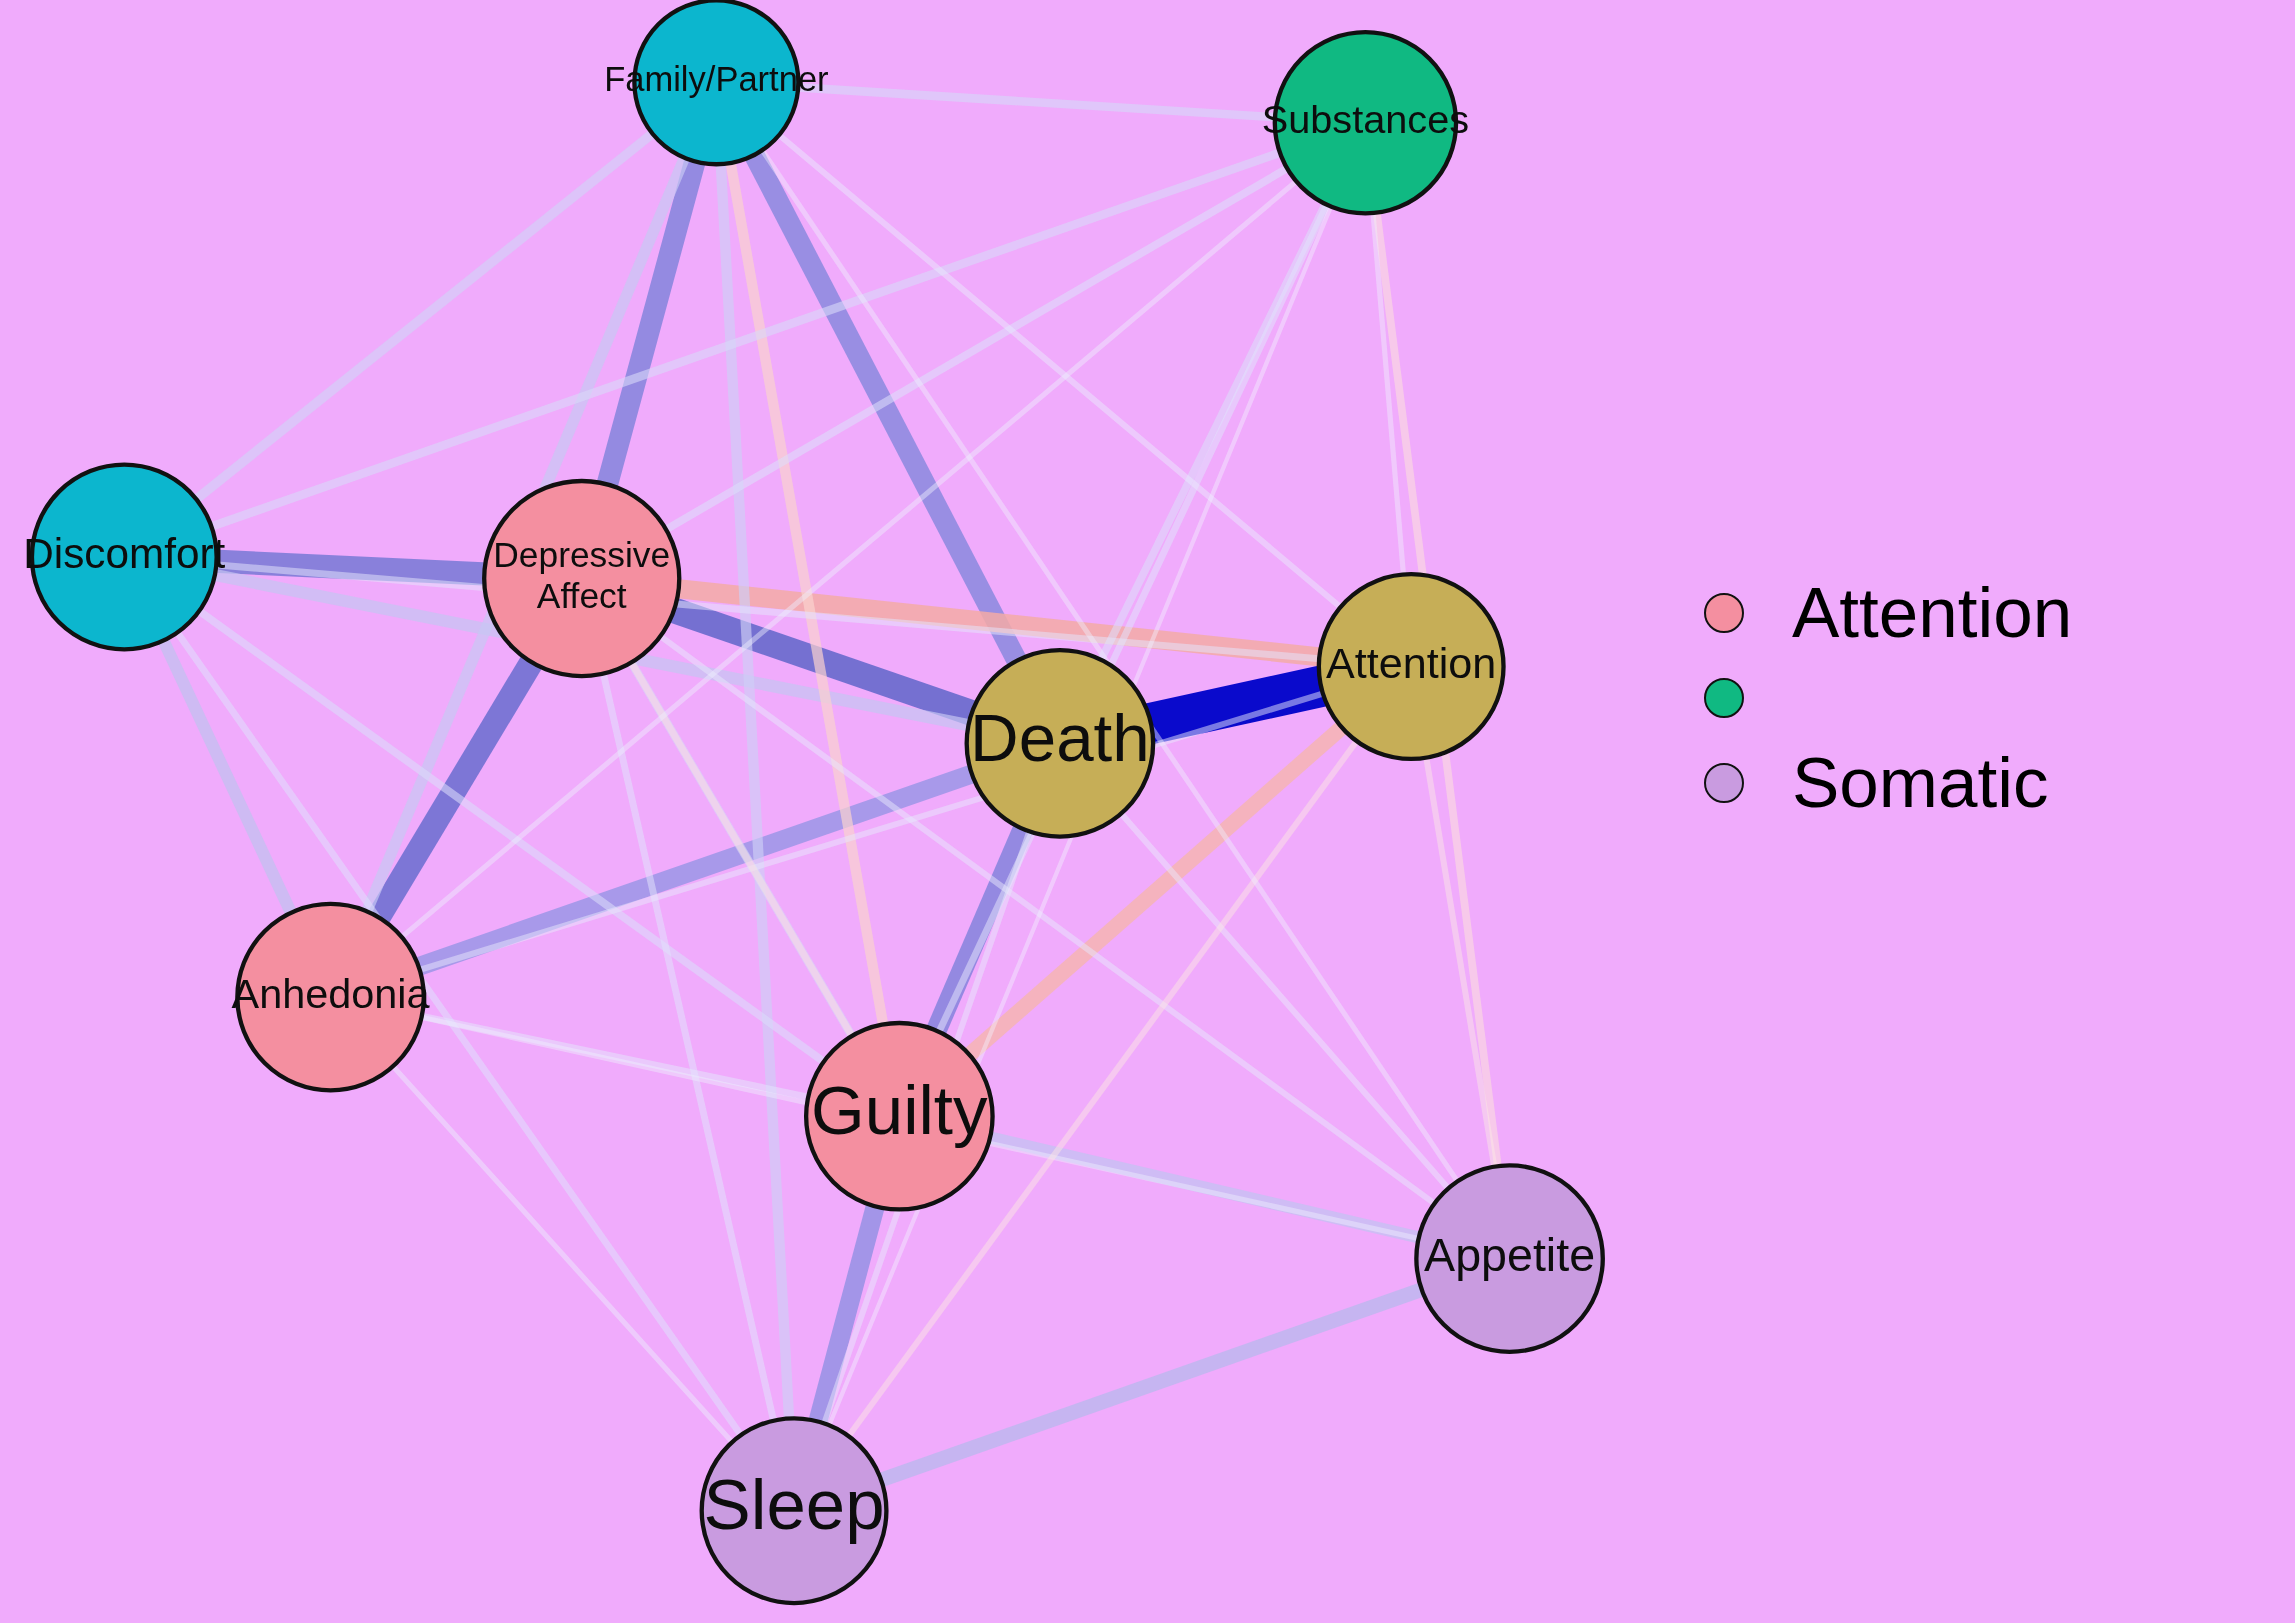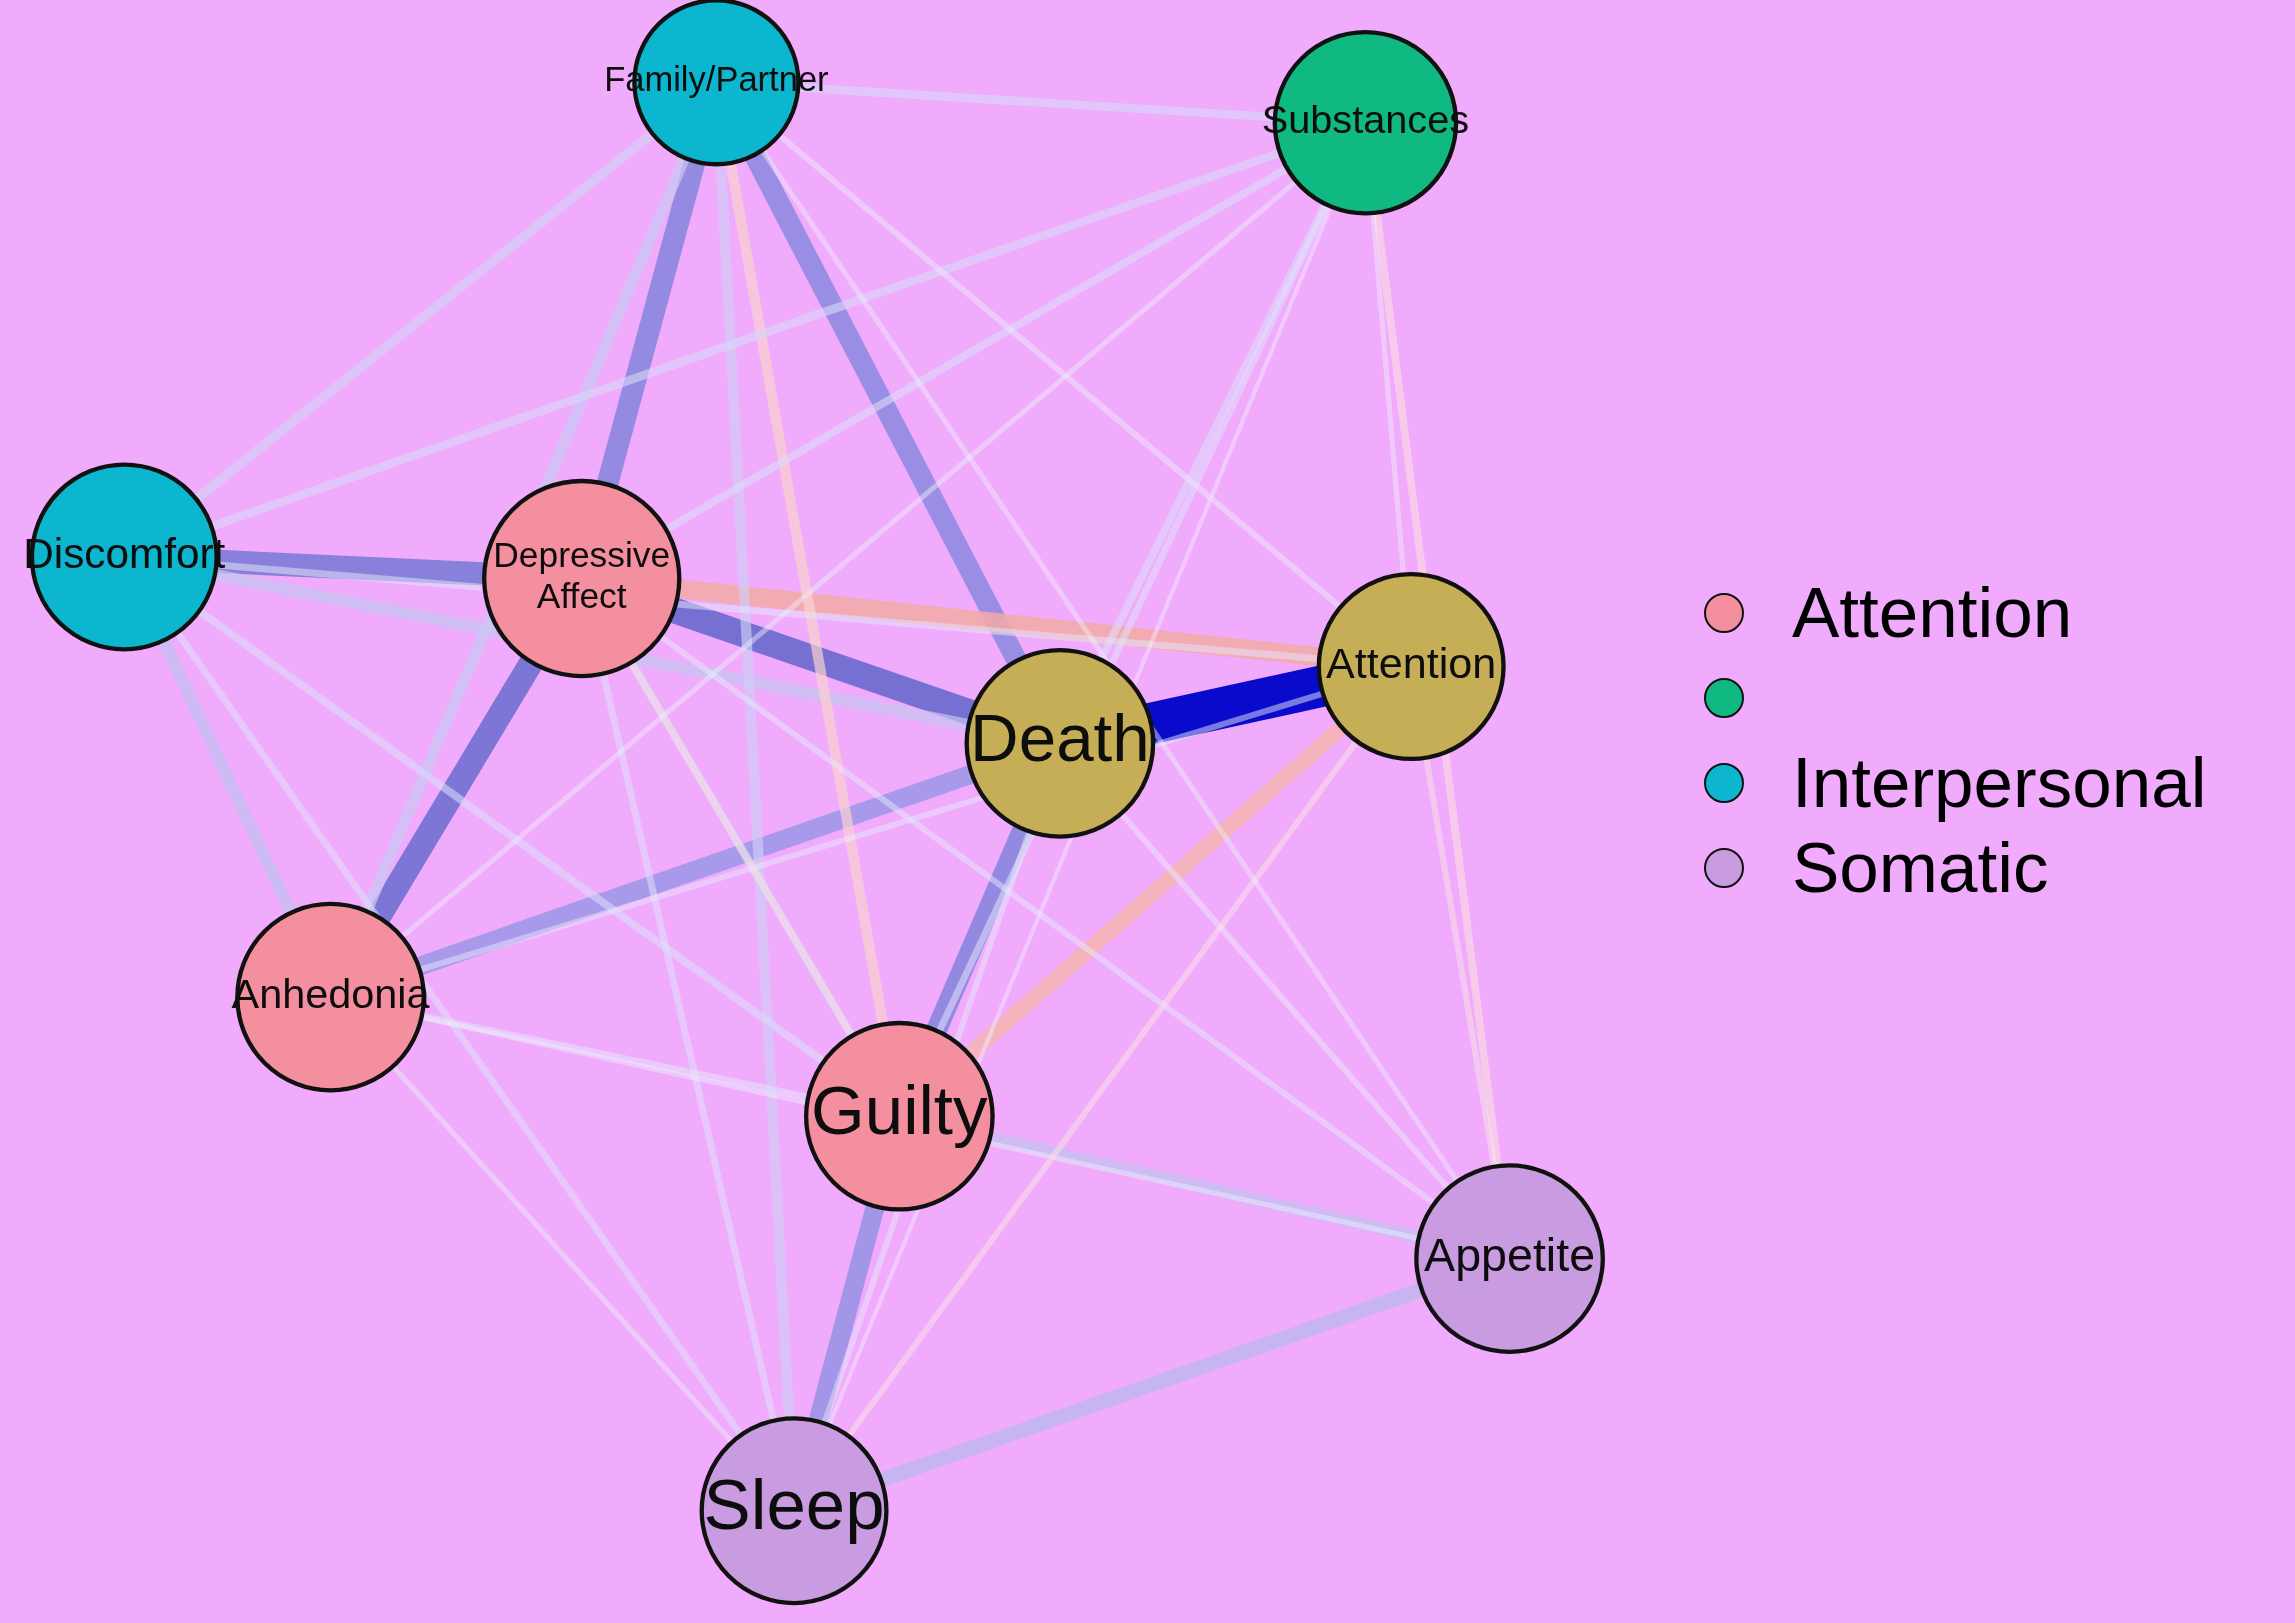--- a/index.html
+++ b/index.html
@@ -163,23 +163,19 @@
 
   <div class="legend">
     <div class="legend-row">
       <span class="legend-swatch" style="background: rgb(244, 143, 160);"></span>
       <span class="legend-text">Attention</span>
     </div>
     <div class="legend-row">
       <span class="legend-swatch" style="background: rgb(16, 185, 130);"></span>
     </div>
     <div class="legend-row">
-      <span class="legend-swatch" style="background: rgb(12, 182, 206);"></span>
-      <span class="legend-text">Interpersonal</span>
-    </div>
-    <div class="legend-row">
       <span class="legend-swatch" style="background: rgb(201, 155, 224);"></span>
       <span class="legend-text">Somatic</span>
     </div>
   </div>
 
 </div>
 
 
 </body></html>

